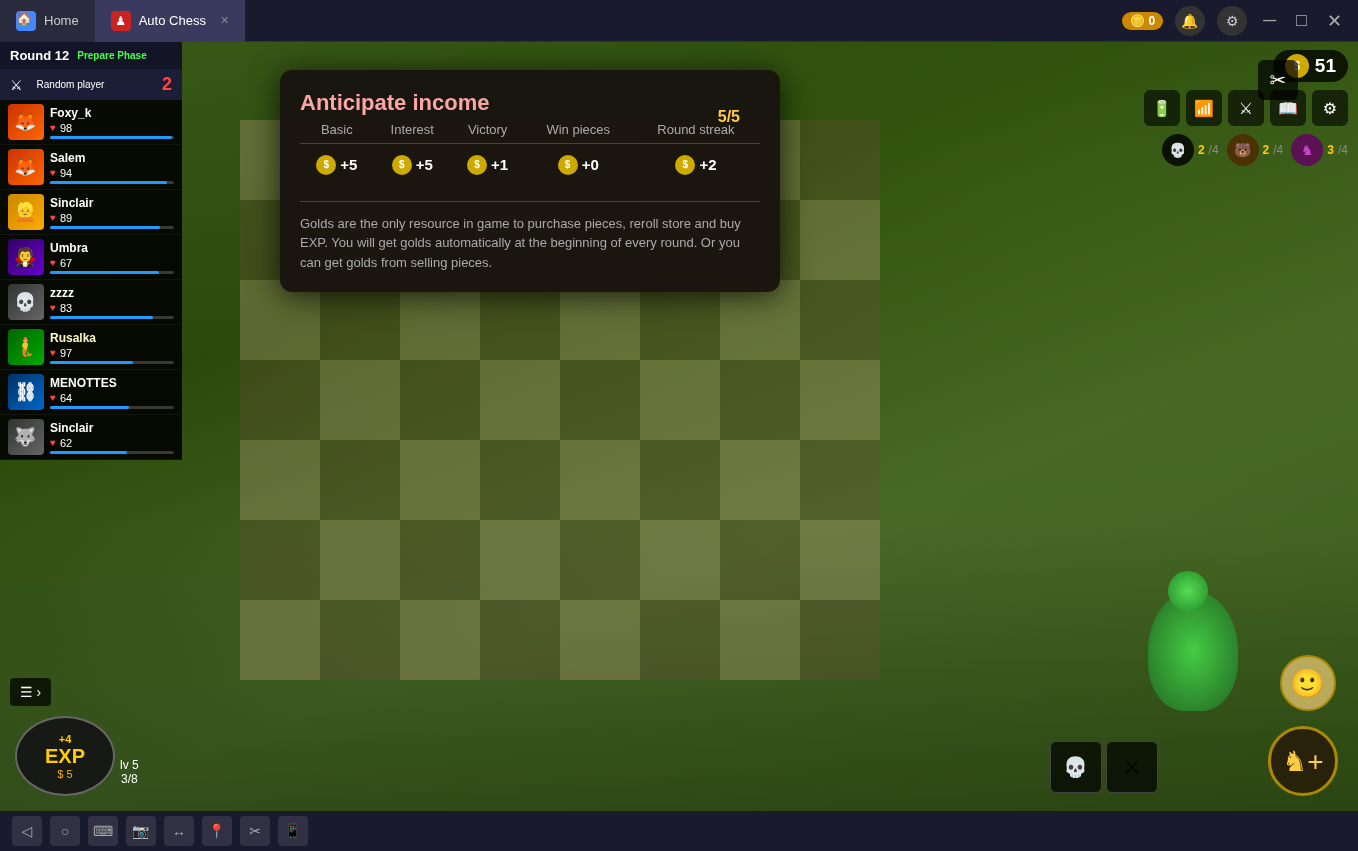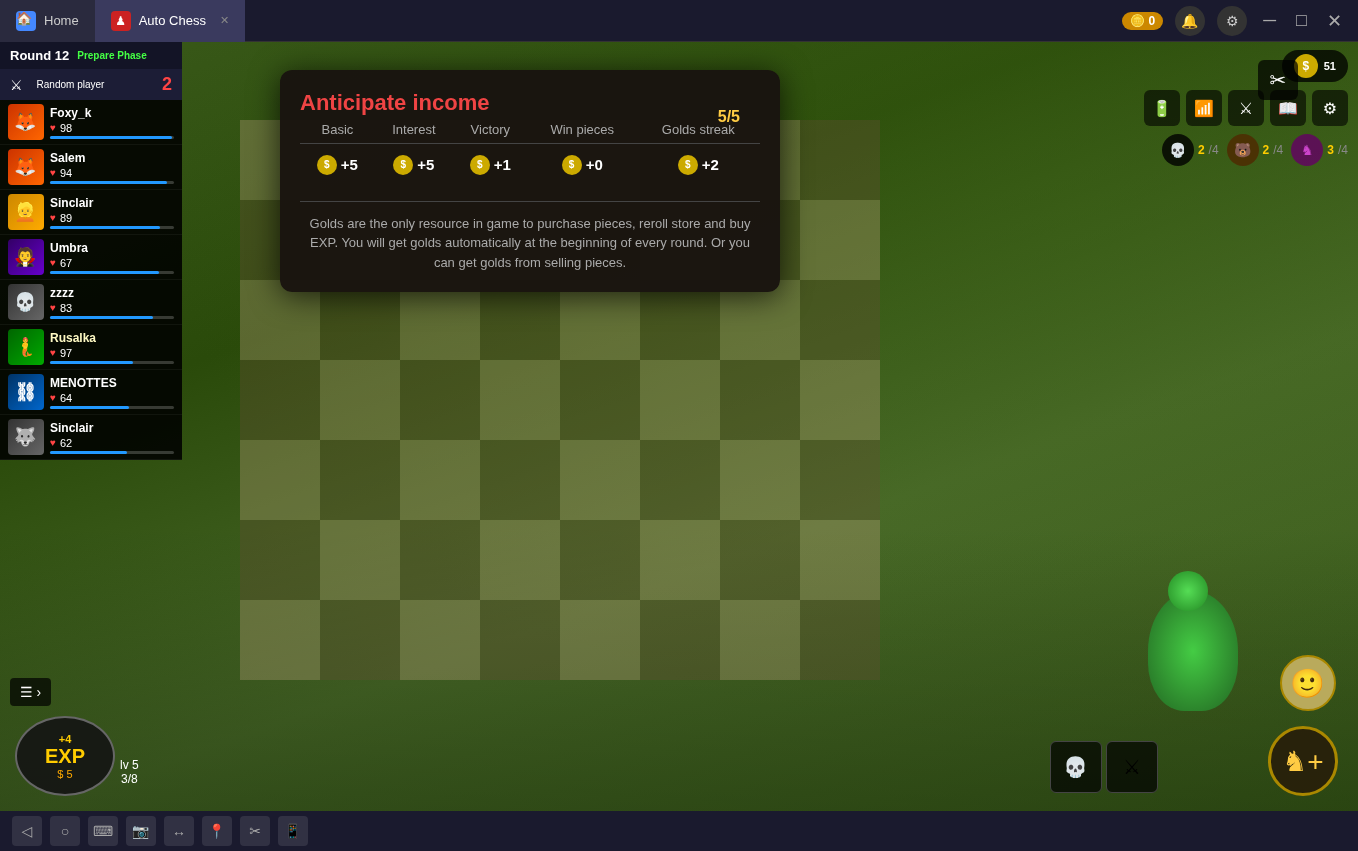--- a/index.html
+++ b/index.html
@@ -278,21 +278,21 @@
     }
     .gold-circle {
       width: 24px; height: 24px;
       background: #ccaa00;
       border-radius: 50%;
       display: flex; align-items: center; justify-content: center;
       font-size: 12px;
       color: white;
       font-weight: bold;
     }
-    .gold-amount { color: white; font-size: 11px; font-weight: bold; }
+    .gold-amount { color: white; font-size: 19px; font-weight: bold; }
 
     .right-icons-row {
       display: flex;
       gap: 6px;
       align-items: center;
     }
     .right-icon-btn {
       width: 36px; height: 36px;
       background: rgba(0,0,0,0.6);
       border-radius: 6px;
@@ -342,21 +342,21 @@
       position: absolute;
       top: 70px; left: 280px;
       width: 500px;
       background: rgba(25,20,15,0.97);
       border-radius: 12px;
       padding: 20px;
       z-index: 50;
       box-shadow: 0 4px 30px rgba(0,0,0,0.7);
     }
     .modal-title {
-      color: #ef4444;
+      color: #fca5a5;
       font-size: 22px;
       font-weight: bold;
       margin-bottom: 8px;
       text-align: center;
     }
     .income-table {
       width: 100%;
       border-collapse: collapse;
       margin-bottom: 16px;
     }
@@ -389,21 +389,21 @@
       justify-content: center;
       font-size: 10px;
       color: white;
       font-weight: bold;
       flex-shrink: 0;
     }
     .modal-desc {
       color: #aaa;
       font-size: 13px;
       line-height: 1.5;
-      text-align: center;
+      text-align: left;
       border-top: 1px solid #444;
       padding-top: 12px;
     }
     .progress-bar-area {
       position: absolute;
       top: 18px; right: 20px;
       color: #ffcc44;
       font-size: 16px;
       font-weight: bold;
     }
@@ -758,21 +758,21 @@
     <span class="modal-title">Anticipate income</span>
     <span class="progress-bar-area">5/5</span>
   </div>
   <table class="income-table">
     <thead>
       <tr>
         <th><span>Basic</span></th>
         <th><span>Interest</span></th>
         <th><span>Victory</span></th>
         <th><span>Win pieces</span></th>
-        <th><span>Golds streak</span></th>
+        <th><span>Round streak</span></th>
       </tr>
     </thead>
     <tbody>
       <tr>
         <td>
           <span class="income-value">
             <span class="coin-sm">$</span>
             <span>+5</span>
           </span>
         </td>

